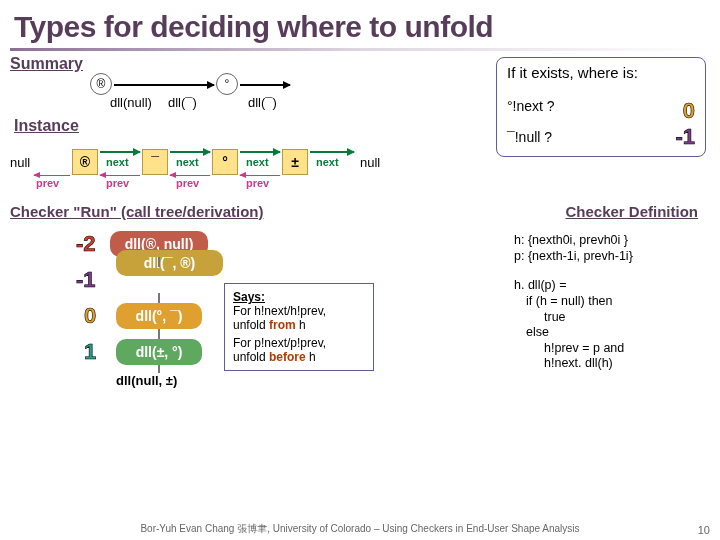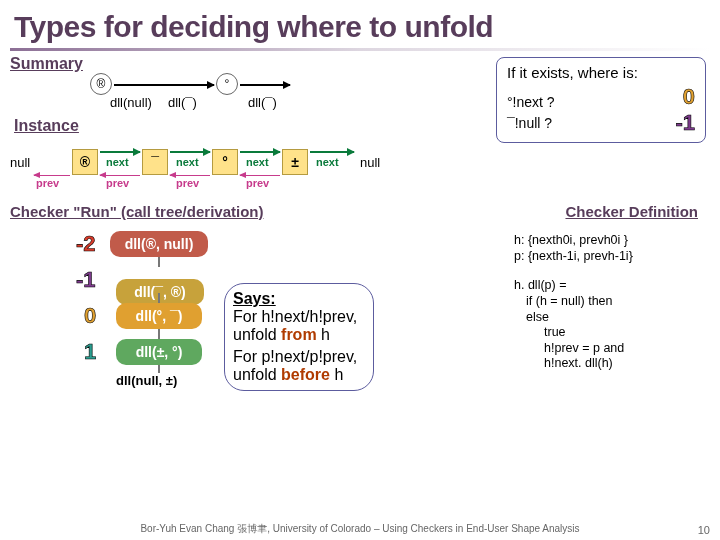--- a/index.html
+++ b/index.html
@@ -18,21 +18,21 @@
   .bignum { position:absolute; font-size:22px; font-weight:bold; -webkit-text-stroke:0.6px #000; }
   .red { color:#d83b2a; }
   .purple { color:#7d3b8c; }
   .orange { color:#e0a030; }
   .teal { color:#2a9d8f; }
   .runbox { position:absolute; width:98px; height:26px; border-radius:10px; display:flex; align-items:center; justify-content:center; font-size:14px; color:#fff; font-weight:bold; }
   .rb-t { background:#c15b4a; }
   .rb-p { background:#c7a23b; }
   .rb-o { background:#e0a030; }
   .rb-g { background:#5fa85f; }
-  .says { position:absolute; background:#fff; border:1px solid #5c5c9e; border-radius:20px; padding:6px 8px; font-size:16px; width:150px; }
+  .says { position:absolute; background:#fff; border:1px solid #5c5c9e; border-radius:0; padding:6px 8px; font-size:12px; width:150px; }
   .def { position:absolute; font-size:12.5px; line-height:1.25; }
   .footer { position:absolute; bottom:4px; width:100%; text-align:center; font-size:10px; color:#666; }
   .pagenum { position:absolute; bottom:4px; right:10px; font-size:11px; color:#666; }
   .arrow { position:absolute; height:0; border-top:2.5px solid #000; }
   .arrow:after { content:""; position:absolute; right:-1px; top:-5px; border-left:8px solid #000; border-top:4px solid transparent; border-bottom:4px solid transparent; }
   .garrow { border-top-color:#0a7a3b; }
   .garrow:after { border-left-color:#0a7a3b; }
   .parrow { position:absolute; height:0; border-top:1.5px solid #c73b8c; }
   .parrow:before { content:""; position:absolute; left:-1px; top:-4px; border-right:7px solid #c73b8c; border-top:3.5px solid transparent; border-bottom:3.5px solid transparent; }
   .vdash { position:absolute; width:0; border-left:2px dashed #777; }
@@ -77,40 +77,40 @@
   <div class="parrow" style="left:90px;top:120px;width:40px"></div>
   <div class="parrow" style="left:160px;top:120px;width:40px"></div>
   <div class="parrow" style="left:230px;top:120px;width:40px"></div>
   <span class="txt small pink" style="left:26px;top:122px">prev</span>
   <span class="txt small pink" style="left:96px;top:122px">prev</span>
   <span class="txt small pink" style="left:166px;top:122px">prev</span>
   <span class="txt small pink" style="left:236px;top:122px">prev</span>
 
   <div class="callout" style="right:4px;top:2px;width:210px">
     <div style="font-size:15px">If it exists, where is:</div>
-    <div style="margin-top:3px;display:flex;justify-content:space-between;align-items:flex-end">
+    <div style="margin-top:17px;display:flex;justify-content:space-between;align-items:flex-start">
       <span>°!next ?</span>
       <span class="bignum orange" style="position:static">0</span>
     </div>
     <div style="display:flex;justify-content:space-between;align-items:center">
       <span>¯!null ?</span>
       <span class="bignum purple" style="position:static">-1</span>
     </div>
   </div>
 
   <div class="label" style="left:0;top:148px;font-size:15px">Checker "Run" (call tree/derivation)</div>
   <div class="label" style="right:12px;top:148px;font-size:15px">Checker Definition</div>
 
   <span class="bignum red" style="left:66px;top:176px">-2</span>
   <span class="bignum purple" style="left:66px;top:212px">-1</span>
   <span class="bignum orange" style="left:74px;top:248px">0</span>
   <span class="bignum teal" style="left:74px;top:284px">1</span>
 
   <div class="runbox rb-t" style="left:100px;top:176px">dll(®, null)</div>
-  <div class="runbox rb-p" style="left:106px;top:224px;width:88px">dll(¯, ®)</div>
+  <div class="runbox rb-p" style="left:106px;top:195px;width:107px">dll(¯, ®)</div>
   <div class="runbox rb-o" style="left:106px;top:248px;width:86px">dll(°, ¯)</div>
   <div class="runbox rb-g" style="left:106px;top:284px;width:86px">dll(±, °)</div>
   <span class="txt" style="left:106px;top:318px;font-weight:bold">dll(null, ±)</span>
 
   <div class="vdash" style="left:148px;top:202px;height:10px"></div>
   <div class="vdash" style="left:148px;top:238px;height:10px"></div>
   <div class="vdash" style="left:148px;top:274px;height:10px"></div>
   <div class="vdash" style="left:148px;top:310px;height:8px"></div>
 
   <div class="says" style="left:214px;top:228px">
@@ -119,22 +119,22 @@
     <div><span>unfold </span><b style="color:#b03b00">from</b><span> h</span></div>
     <div style="margin-top:4px">For p!next/p!prev,</div>
     <div><span>unfold </span><b style="color:#b03b00">before</b><span> h</span></div>
   </div>
 
   <div class="def" style="right:6px;top:178px;width:190px">
     <div>h: {nexth0i, prevh0i }</div>
     <div>p: {nexth-1i, prevh-1i}</div>
     <div style="margin-top:14px">h. dll(p) =</div>
     <div style="padding-left:12px">if (h = null) then</div>
+    <div style="padding-left:30px">true</div>
     <div style="padding-left:12px">else</div>
-    <div style="padding-left:30px">true</div>
     <div style="padding-left:30px">h!prev = p and</div>
     <div style="padding-left:30px">h!next. dll(h)</div>
   </div>
 
 </div>
 
 <div class="footer">Bor-Yuh Evan Chang 張博聿, University of Colorado – Using Checkers in End-User Shape Analysis</div>
 <div class="pagenum">10</div>
 
 </body></html>

